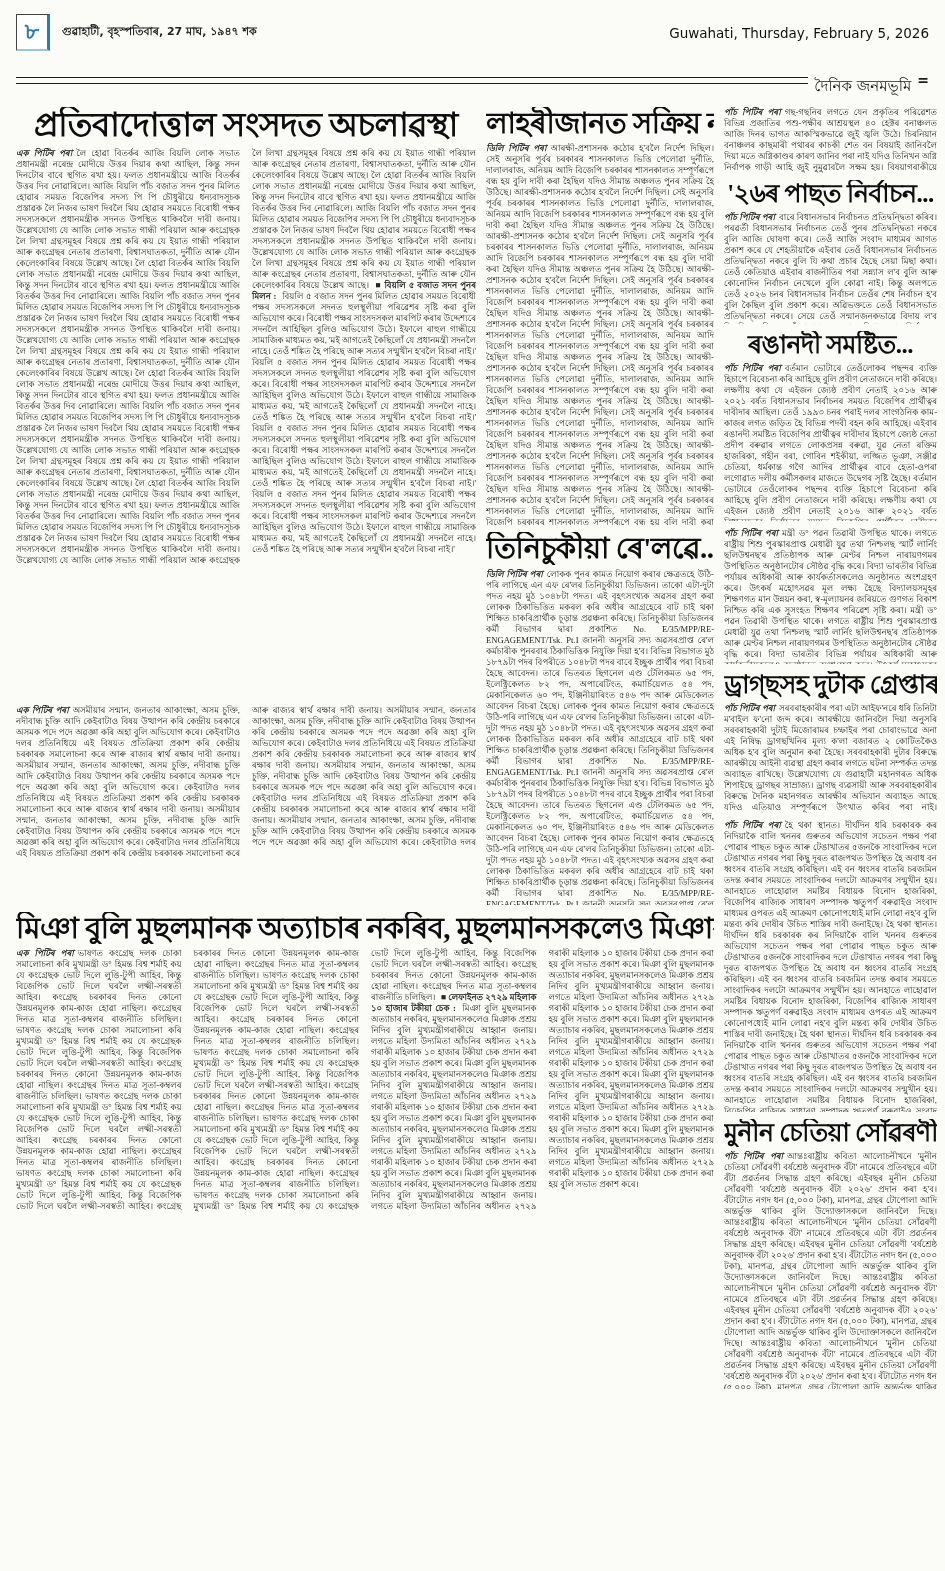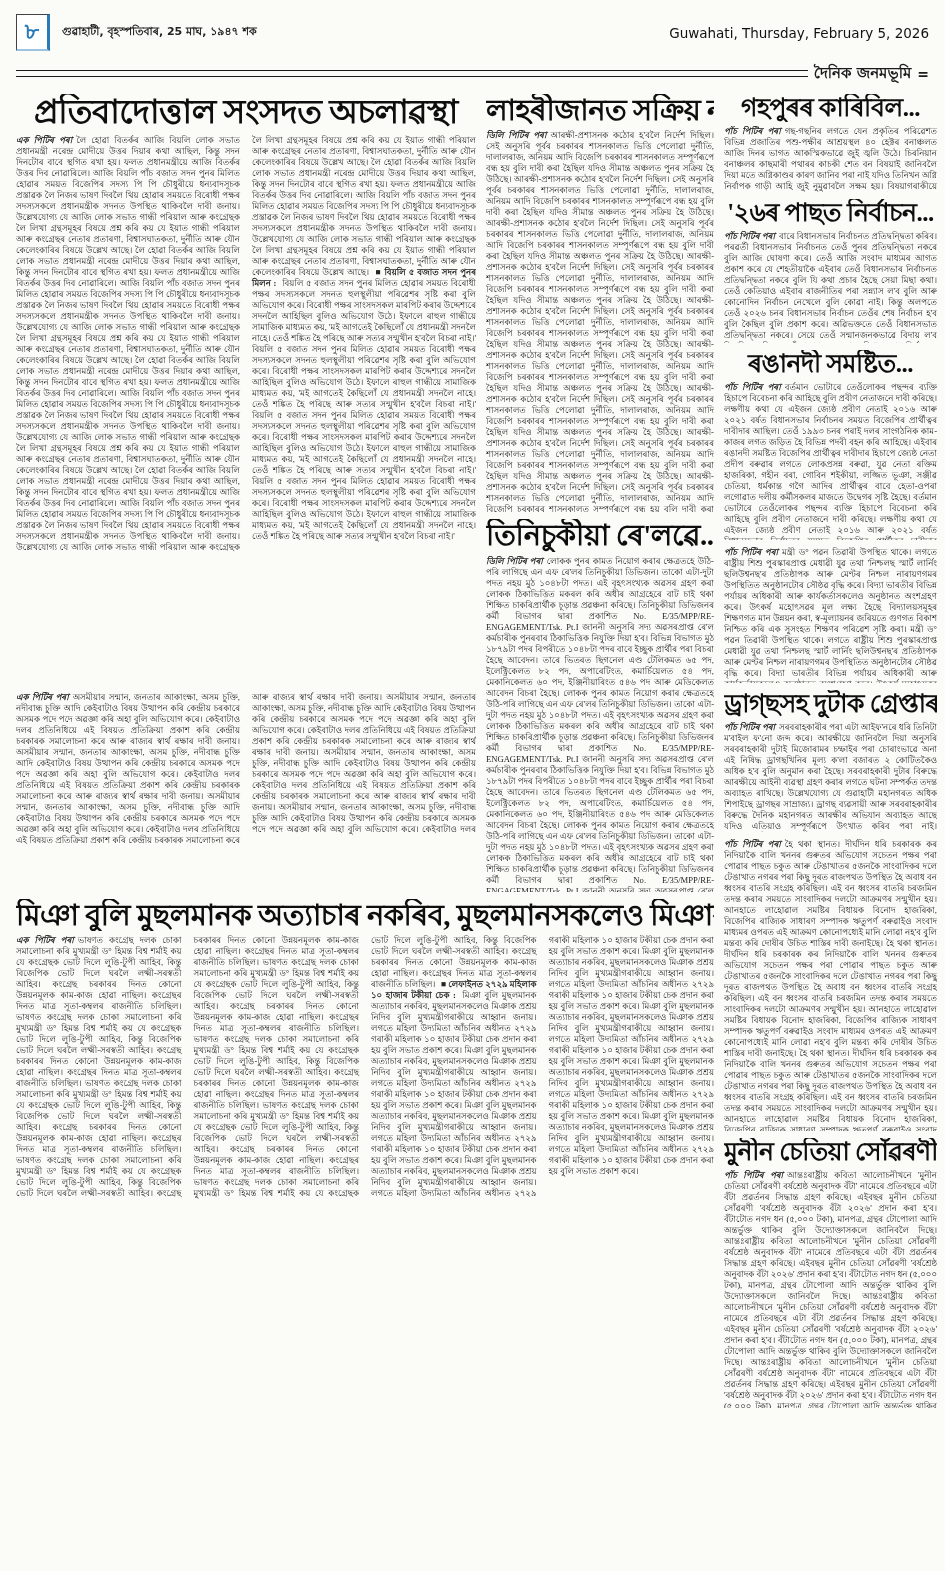--- a/index.html
+++ b/index.html
@@ -13,21 +13,21 @@
   .header-row{display:flex;align-items:center;gap:12px;}
   .pagebox{
     width:30px;height:34px;border:1.6px solid #444;border-right:3px solid #2a7ab8;
     border-bottom:2px solid #9cc4e0;display:flex;align-items:center;justify-content:center;
     font-size:22px;font-weight:bold;color:#2a7ab8;background:#fff;
   }
   .date-as{font-size:11px;font-weight:bold;color:#222;}
   .date-en{margin-left:auto;font-size:13.5px;font-weight:normal;color:#111;}
   .masthead-row{display:flex;align-items:center;gap:6px;margin-top:10px;}
   .rule-double{flex:1;height:5px;border-top:1.6px solid #1b1b1b;border-bottom:1.6px solid #1b1b1b;}
-  .masthead{font-size:15px;font-weight:bold;white-space:nowrap;}
+  .masthead{font-size:15px;font-weight:normal;white-space:nowrap;margin-top:13px;}
   .masthead-eq{font-size:14px;font-weight:bold;}
   
   main{
     display:grid;margin:8px 16px 0 16px;
     grid-template-columns:460px 228px 213px;
     grid-template-areas:"left mid right" "bottom bottom right";
     column-gap:10px;align-items:start;font-family:Liberation Serif, serif;
   }
   .zone-left{grid-area:left;}
   .zone-mid{grid-area:mid;}
@@ -54,21 +54,21 @@
 </head>
 <body>
 
 <div class="page">
 
   <header>
     <div class="header-row">
       <div class="pagebox">
         <span>৮</span>
       </div>
-      <div class="date-as">গুৱাহাটী, বৃহস্পতিবাৰ, 25 মাঘ, ১৯৪৭ শক</div>
+      <div class="date-as">গুৱাহাটী, বৃহস্পতিবাৰ, 27 মাঘ, ১৯৪৭ শক</div>
       <div class="date-en">Guwahati, Thursday, February 5, 2026</div>
     </div>
     <div class="masthead-row">
       <div class="rule-double"></div>
       <div class="masthead">দৈনিক জনমভূমি</div>
       <div class="masthead-eq">=</div>
     </div>
   </header>
 
   <main>
@@ -97,21 +97,20 @@
       <article>
         <h1 class="hl hl-lg">তিনিচুকীয়া ৰে'লৱে...</h1>
         <div class="body" style="height:336px">
           <p><b class="byline">ডিলি পিটিৰ পৰা</b><span>লোকক পুনৰ কামত নিয়োগ কৰাৰ ক্ষেত্ৰতহে উঠি-পৰি লাগিছে এন এফ ৰে'লৰ তিনিচুকীয়া ডিভিজন। তাকো এটা-দুটা পদত নহয় মুঠ ১০৪৮টা পদত। এই বৃহৎসংখ্যক অৱসৰ গ্ৰহণ কৰা লোকক ঠিকাভিত্তিত মকৰল কৰি অধীৰ আগ্ৰহেৰে বাট চাই থকা শিক্ষিত চাকৰিপ্ৰাৰ্থীক চূড়ান্ত প্ৰৱঞ্চনা কৰিছে। তিনিচুকীয়া ডিভিজনৰ কৰ্মী বিভাগৰ দ্বাৰা প্ৰকাশিত No. E/35/MPP/RE-ENGAGEMENT/Tsk. Pt.I জাননী অনুসৰি সদ্য অৱসৰপ্ৰাপ্ত ৰে'ল কৰ্মচাৰীক পুনৰবাৰ ঠিকাভিত্তিক নিযুক্তি দিয়া হ'ব। বিভিন্ন বিভাগত মুঠ ১৮৭৯টা পদৰ বিপৰীতে ১০৪৮টা পদৰ বাবে ইচ্ছুক প্ৰাৰ্থীৰ পৰা বিচৰা হৈছে আবেদন। তাৰে ভিতৰত ছিগনেল এণ্ড টেলিকমত ৬৫ পদ, ইলেক্ট্ৰিকেলত ৮২ পদ, অপাৰেটিংত, কমাৰ্চিয়েলত ৫৪ পদ, মেকানিকেলত ৬০ পদ, ইঞ্জিনীয়াৰিংত ৫৪৬ পদ আৰু মেডিকেলত আবেদন বিচৰা হৈছে। লোকক পুনৰ কামত নিয়োগ কৰাৰ ক্ষেত্ৰতহে উঠি-পৰি লাগিছে এন এফ ৰে'লৰ তিনিচুকীয়া ডিভিজন। তাকো এটা-দুটা পদত নহয় মুঠ ১০৪৮টা পদত। এই বৃহৎসংখ্যক অৱসৰ গ্ৰহণ কৰা লোকক ঠিকাভিত্তিত মকৰল কৰি অধীৰ আগ্ৰহেৰে বাট চাই থকা শিক্ষিত চাকৰিপ্ৰাৰ্থীক চূড়ান্ত প্ৰৱঞ্চনা কৰিছে। তিনিচুকীয়া ডিভিজনৰ কৰ্মী বিভাগৰ দ্বাৰা প্ৰকাশিত No. E/35/MPP/RE-ENGAGEMENT/Tsk. Pt.I জাননী অনুসৰি সদ্য অৱসৰপ্ৰাপ্ত ৰে'ল কৰ্মচাৰীক পুনৰবাৰ ঠিকাভিত্তিক নিযুক্তি দিয়া হ'ব। বিভিন্ন বিভাগত মুঠ ১৮৭৯টা পদৰ বিপৰীতে ১০৪৮টা পদৰ বাবে ইচ্ছুক প্ৰাৰ্থীৰ পৰা বিচৰা হৈছে আবেদন। তাৰে ভিতৰত ছিগনেল এণ্ড টেলিকমত ৬৫ পদ, ইলেক্ট্ৰিকেলত ৮২ পদ, অপাৰেটিংত, কমাৰ্চিয়েলত ৫৪ পদ, মেকানিকেলত ৬০ পদ, ইঞ্জিনীয়াৰিংত ৫৪৬ পদ আৰু মেডিকেলত আবেদন বিচৰা হৈছে। লোকক পুনৰ কামত নিয়োগ কৰাৰ ক্ষেত্ৰতহে উঠি-পৰি লাগিছে এন এফ ৰে'লৰ তিনিচুকীয়া ডিভিজন। তাকো এটা-দুটা পদত নহয় মুঠ ১০৪৮টা পদত। এই বৃহৎসংখ্যক অৱসৰ গ্ৰহণ কৰা লোকক ঠিকাভিত্তিত মকৰল কৰি অধীৰ আগ্ৰহেৰে বাট চাই থকা শিক্ষিত চাকৰিপ্ৰাৰ্থীক চূড়ান্ত প্ৰৱঞ্চনা কৰিছে। তিনিচুকীয়া ডিভিজনৰ কৰ্মী বিভাগৰ দ্বাৰা প্ৰকাশিত No. E/35/MPP/RE-ENGAGEMENT/Tsk. Pt.I জাননী অনুসৰি সদ্য অৱসৰপ্ৰাপ্ত ৰে'ল কৰ্মচাৰীক পুনৰবাৰ ঠিকাভিত্তিক নিযুক্তি দিয়া হ'ব। বিভিন্ন বিভাগত মুঠ ১৮৭৯টা পদৰ বিপৰীতে ১০৪৮টা পদৰ বাবে ইচ্ছুক প্ৰাৰ্থীৰ পৰা বিচৰা হৈছে আবেদন। তাৰে ভিতৰত ছিগনেল এণ্ড টেলিকমত ৬৫ পদ, ইলেক্ট্ৰিকেলত ৮২ পদ, অপাৰেটিংত, কমাৰ্চিয়েলত ৫৪ পদ, মেকানিকেলত ৬০ পদ, ইঞ্জিনীয়াৰিংত ৫৪৬ পদ আৰু মেডিকেলত আবেদন বিচৰা হৈছে।</span></p>
         </div>
       </article>
     </section>
 
     <section class="zone-right">
       <article>
-        <h1 class="hl hl-md">গহপুৰৰ কাৰিবিল...</h1>
         <div class="body" style="height:66px">
           <p><b class="byline">পাঁচ পিটিৰ পৰা</b><span>গছ-গছনিৰ লগতে যেন প্ৰকৃতিৰ পৰিৱেশত বিভিন্ন প্ৰজাতিৰ পশু-পক্ষীৰ আশ্ৰয়স্থল ৪০ হেক্টৰ বনাঞ্চলত আজি দিনৰ ভাগত আকস্মিকভাৱে জুই জ্বলি উঠে। চিৰনিয়ান বনাঞ্চলৰ কাছমাৰী পথাৰৰ কাচকী শেত বন বিষয়াই জানিবলৈ দিয়া মতে অগ্নিকাণ্ডৰ কাৰণ জানিব পৰা নাই যদিও তিনিখন অগ্নি নিৰ্বাপক গাড়ী আহি জুই নুমুৱাবলৈ সক্ষম হয়। বিষয়াগৰাকীয়ে জানিবলৈ দিয়া মতে বনাঞ্চলৰ প্ৰায় ২০ হেক্টৰ মাটি ক্ষতিগ্ৰস্ত হয়। গছ-গছনিৰ লগতে যেন প্ৰকৃতিৰ পৰিৱেশত বিভিন্ন প্ৰজাতিৰ পশু-পক্ষীৰ আশ্ৰয়স্থল ৪০ হেক্টৰ বনাঞ্চলত আজি দিনৰ ভাগত আকস্মিকভাৱে জুই জ্বলি উঠে। চিৰনিয়ান বনাঞ্চলৰ কাছমাৰী পথাৰৰ কাচকী শেত বন বিষয়াই জানিবলৈ দিয়া মতে অগ্নিকাণ্ডৰ কাৰণ জানিব পৰা নাই যদিও তিনিখন অগ্নি নিৰ্বাপক গাড়ী আহি জুই নুমুৱাবলৈ সক্ষম হয়। বিষয়াগৰাকীয়ে জানিবলৈ দিয়া মতে বনাঞ্চলৰ প্ৰায় ২০ হেক্টৰ মাটি ক্ষতিগ্ৰস্ত হয়।</span></p>
         </div>
       </article>
       <article>
         <h1 class="hl hl-md">'২৬ৰ পাছত নিৰ্বাচন...</h1>
         <div class="body" style="height:112px">
           <p><b class="byline">পাঁচ পিটিৰ পৰা</b><span>বাৰে বিধানসভাৰ নিৰ্বাচনত প্ৰতিদ্বন্দ্বিতা কৰিব। পৰৱৰ্তী বিধানসভাৰ নিৰ্বাচনত তেওঁ পুনৰ প্ৰতিদ্বন্দ্বিতা নকৰে বুলি আজি ঘোষণা কৰে। তেওঁ আজি সংবাদ মাধ্যমৰ আগত প্ৰকাশ কৰে যে শেহতীয়াকৈ এইবাৰ তেওঁ বিধানসভাৰ নিৰ্বাচনত প্ৰতিদ্বন্দ্বিতা নকৰে বুলি যি কথা প্ৰচাৰ হৈছে সেয়া মিছা কথা। তেওঁ কেতিয়াও এইবাৰ ৰাজনীতিৰ পৰা সন্ন্যাস ল'ব বুলি আৰু কোনোদিন নিৰ্বাচন নেখেলে বুলি কোৱা নাই। কিন্তু অলপতে তেওঁ ২০২৬ চনৰ বিধানসভাৰ নিৰ্বাচন তেওঁৰ শেষ নিৰ্বাচন হ'ব বুলি কৈছিল বুলি প্ৰকাশ কৰে। অৱিভক্ততে তেওঁ বিধানসভাত প্ৰতিদ্বন্দ্বিতা নকৰে। সেয়ে তেওঁ সন্মানজনকভাৱে বিদায় ল'ব বিচাৰিছে বুলিও তেওঁ প্ৰকাশ কৰে। বাৰে বিধানসভাৰ নিৰ্বাচনত প্ৰতিদ্বন্দ্বিতা কৰিব। পৰৱৰ্তী বিধানসভাৰ নিৰ্বাচনত তেওঁ পুনৰ প্ৰতিদ্বন্দ্বিতা নকৰে বুলি আজি ঘোষণা কৰে। তেওঁ আজি সংবাদ মাধ্যমৰ আগত প্ৰকাশ কৰে যে শেহতীয়াকৈ এইবাৰ তেওঁ বিধানসভাৰ নিৰ্বাচনত প্ৰতিদ্বন্দ্বিতা নকৰে বুলি যি কথা প্ৰচাৰ হৈছে সেয়া মিছা কথা। তেওঁ কেতিয়াও এইবাৰ ৰাজনীতিৰ পৰা সন্ন্যাস ল'ব বুলি আৰু কোনোদিন নিৰ্বাচন নেখেলে বুলি কোৱা নাই। কিন্তু অলপতে তেওঁ ২০২৬ চনৰ বিধানসভাৰ নিৰ্বাচন তেওঁৰ শেষ নিৰ্বাচন হ'ব বুলি কৈছিল বুলি প্ৰকাশ কৰে। অৱিভক্ততে তেওঁ বিধানসভাত প্ৰতিদ্বন্দ্বিতা নকৰে। সেয়ে তেওঁ সন্মানজনকভাৱে বিদায় ল'ব বিচাৰিছে বুলিও তেওঁ প্ৰকাশ কৰে।</span></p>
         </div>
       </article>

